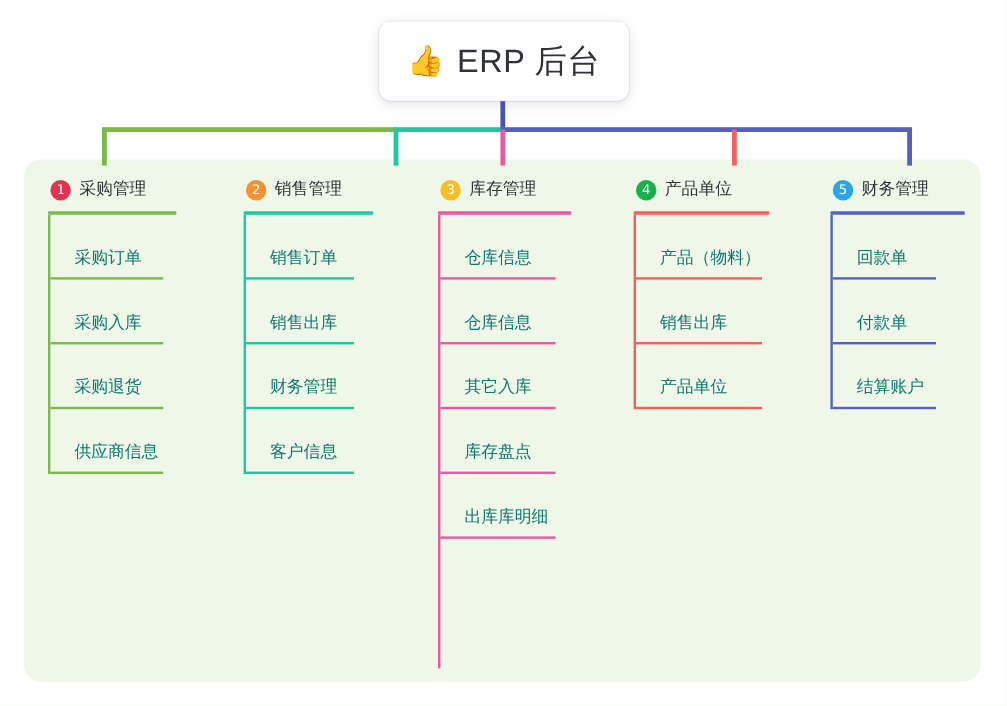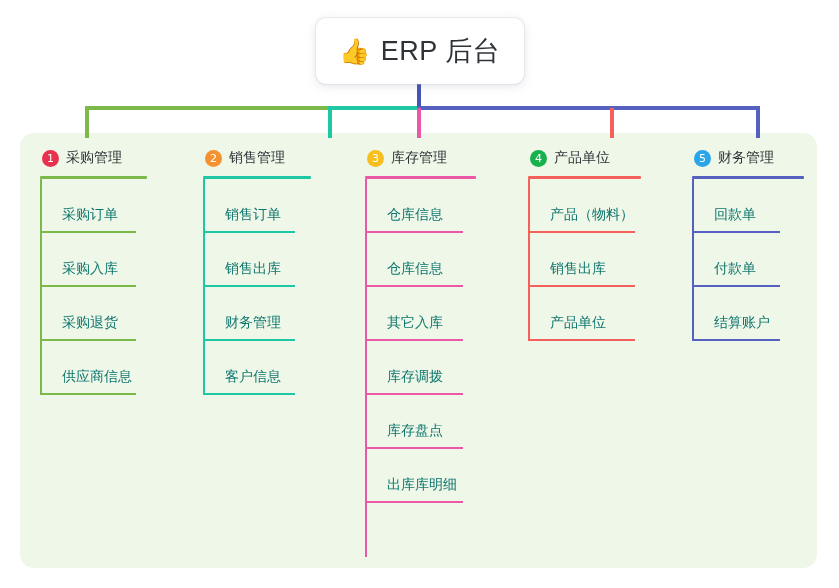--- a/index.html
+++ b/index.html
@@ -152,24 +152,20 @@
           </div>
           <div class="item">
             <span class="item-label">仓库信息</span>
             <div class="item-rule" style="width: 96px; background: rgb(234, 88, 166);"></div>
           </div>
           <div class="item">
             <span class="item-label">其它入库</span>
             <div class="item-rule" style="width: 96px; background: rgb(234, 88, 166);"></div>
           </div>
           <div class="item">
-            <span class="item-label">库存调拨</span>
-            <div class="item-rule" style="width: 96px; background: rgb(234, 88, 166);"></div>
-          </div>
-          <div class="item">
             <span class="item-label">库存盘点</span>
             <div class="item-rule" style="width: 96px; background: rgb(234, 88, 166);"></div>
           </div>
           <div class="item">
             <span class="item-label">出库库明细</span>
             <div class="item-rule" style="width: 96px; background: rgb(234, 88, 166);"></div>
           </div>
         </div>
       </div>
       <div class="col" style="left: 528px;">

